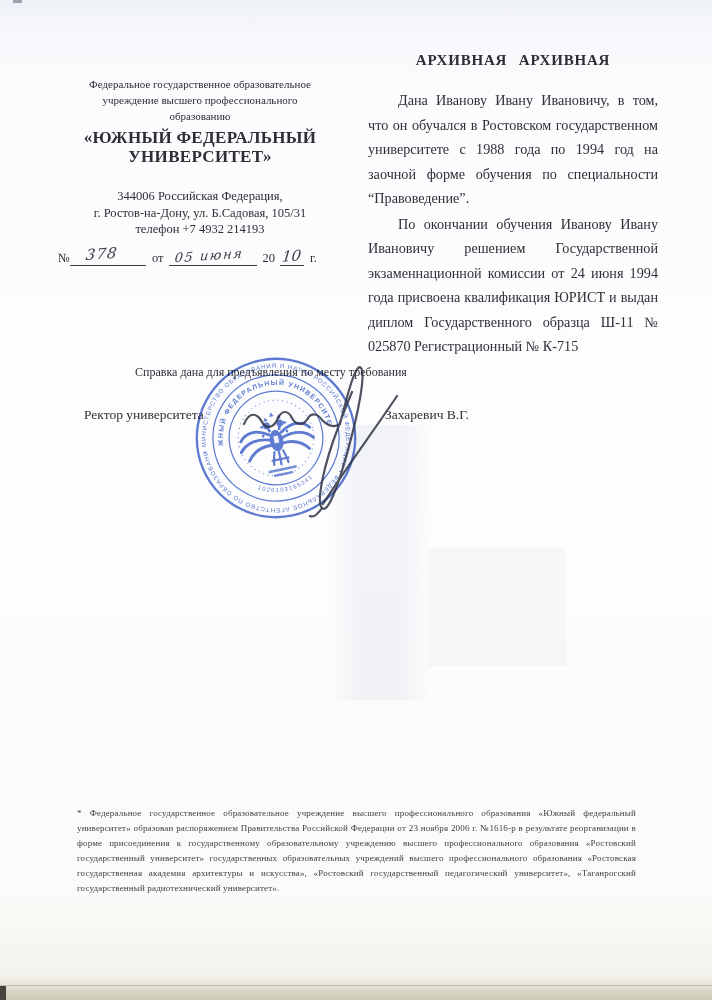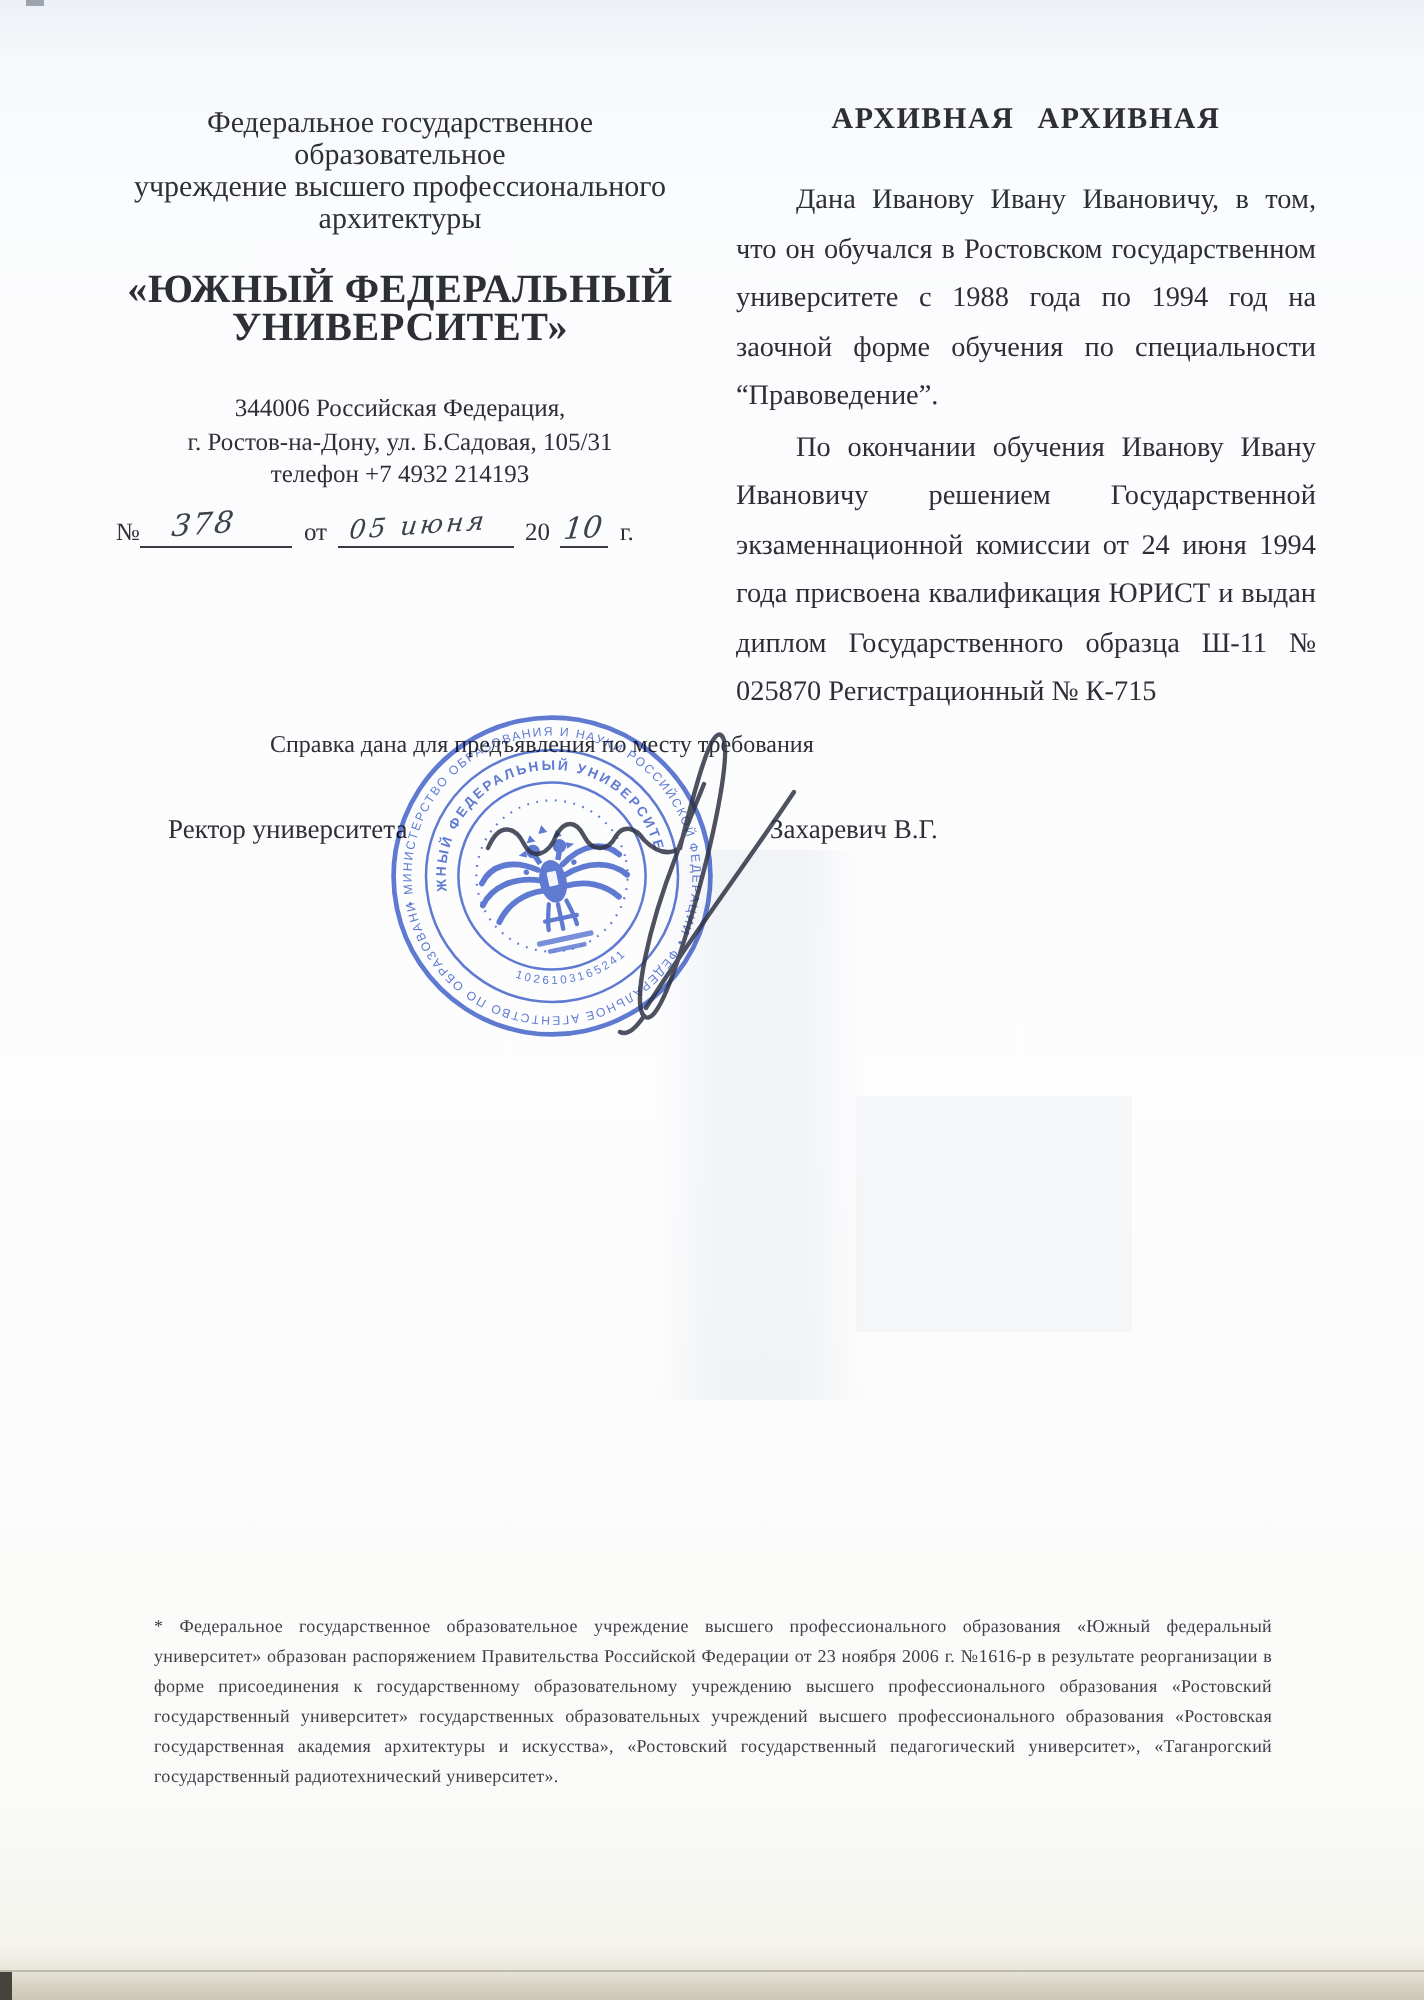--- a/index.html
+++ b/index.html
@@ -11,22 +11,22 @@
     font-family:"Liberation Serif","DejaVu Serif",serif;
     color:#2e2e36;
     background:linear-gradient(180deg,
       #edf0f6 0%, #f7f8fb 3%, #fbfcfd 10%, #fdfdfe 55%,
       #fafaf8 90%, #f4f3ed 97.4%, #e7e4d7 98.6%, #d8d4c4 99.2%, #ccc8b7 100%);
   }
   .abs{position:absolute;}
   
   .lh{left:52px;top:54px;width:296px;text-align:center;}
   .lh-agency{font-size:12.5px;letter-spacing:.2px;}
-  .lh-inst{font-size:15px;line-height:16px;}
-  .lh-uni{margin-top:18px;font-size:20px;font-weight:bold;line-height:19px;letter-spacing:.3px;}
+  .lh-inst{margin-top:22px;font-size:11px;line-height:16px;}
+  .lh-uni{margin-top:4px;font-size:17px;font-weight:bold;line-height:19px;letter-spacing:.3px;}
   .lh-addr{margin-top:22px;font-size:12.5px;line-height:16.5px;}
   .refrow{
     margin-top:13px;display:flex;align-items:flex-end;
     font-size:12.5px;text-align:left;padding-left:6px;
     white-space:nowrap;
   }
   .refrow .blank{display:inline-block;border-bottom:1px solid #3a3a42;position:relative;}
   .b1{width:76px;} .b2{width:88px;} .b3{width:24px;}
   .refrow .lbl{padding:0 5px 0 6px;}
   .hand{
@@ -77,21 +77,21 @@
   <div class="abs band1"></div>
   <div class="abs band2"></div>
   <div class="abs nick-top"></div>
   <div class="abs edge-line"></div>
   <div class="abs mark-bl"></div>
 
   <div class="abs lh">
     <div class="lh-inst">
       <div>Федеральное государственное образовательное</div>
       <div>учреждение высшего профессионального</div>
-      <div>архитектуры</div>
+      <div>образованию</div>
     </div>
     <div class="lh-uni">
       <div>«ЮЖНЫЙ ФЕДЕРАЛЬНЫЙ</div>
       <div>УНИВЕРСИТЕТ»</div>
     </div>
     <div class="lh-addr">
       <div>344006 Российская Федерация,</div>
       <div>г. Ростов-на-Дону, ул. Б.Садовая, 105/31</div>
       <div>телефон +7 4932 214193</div>
     </div>

